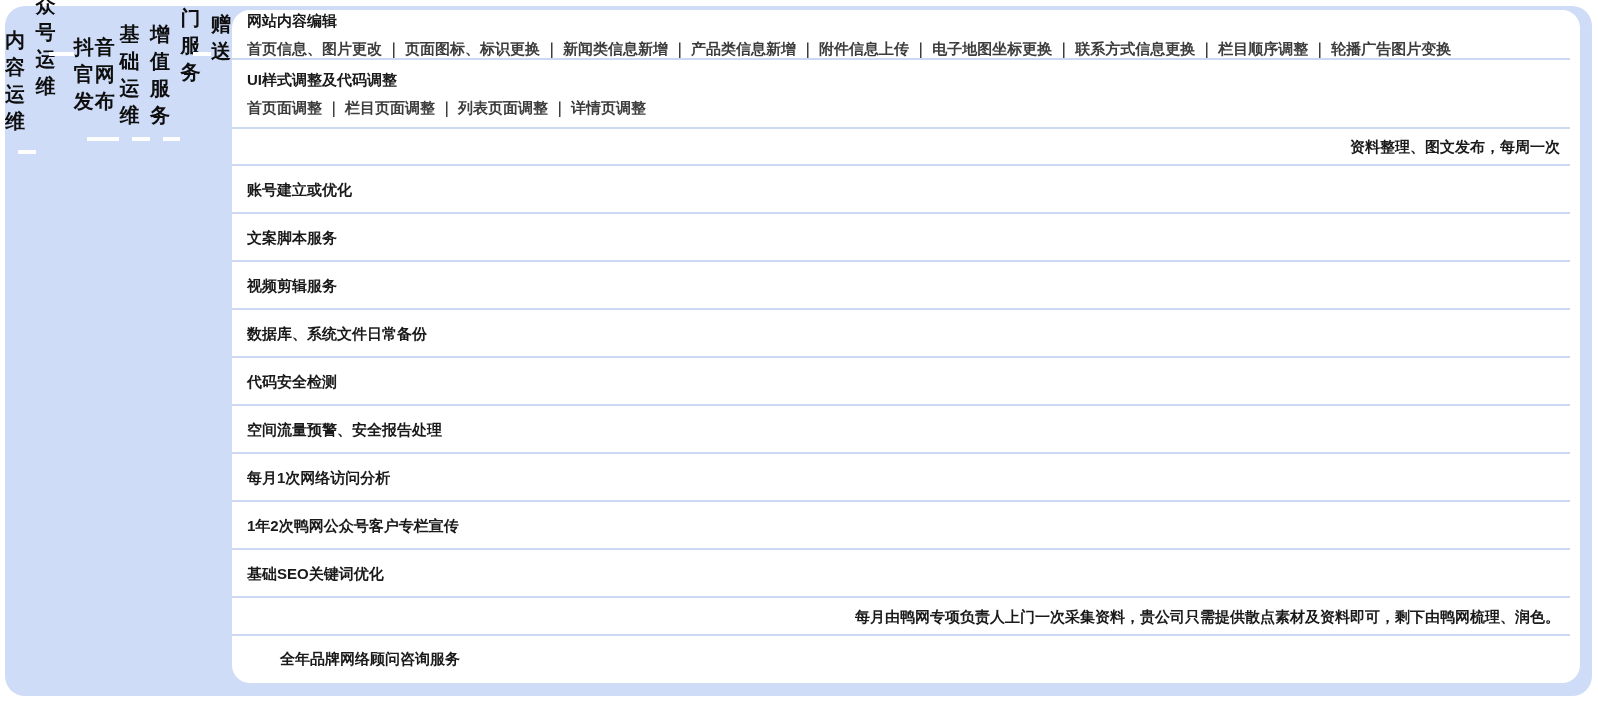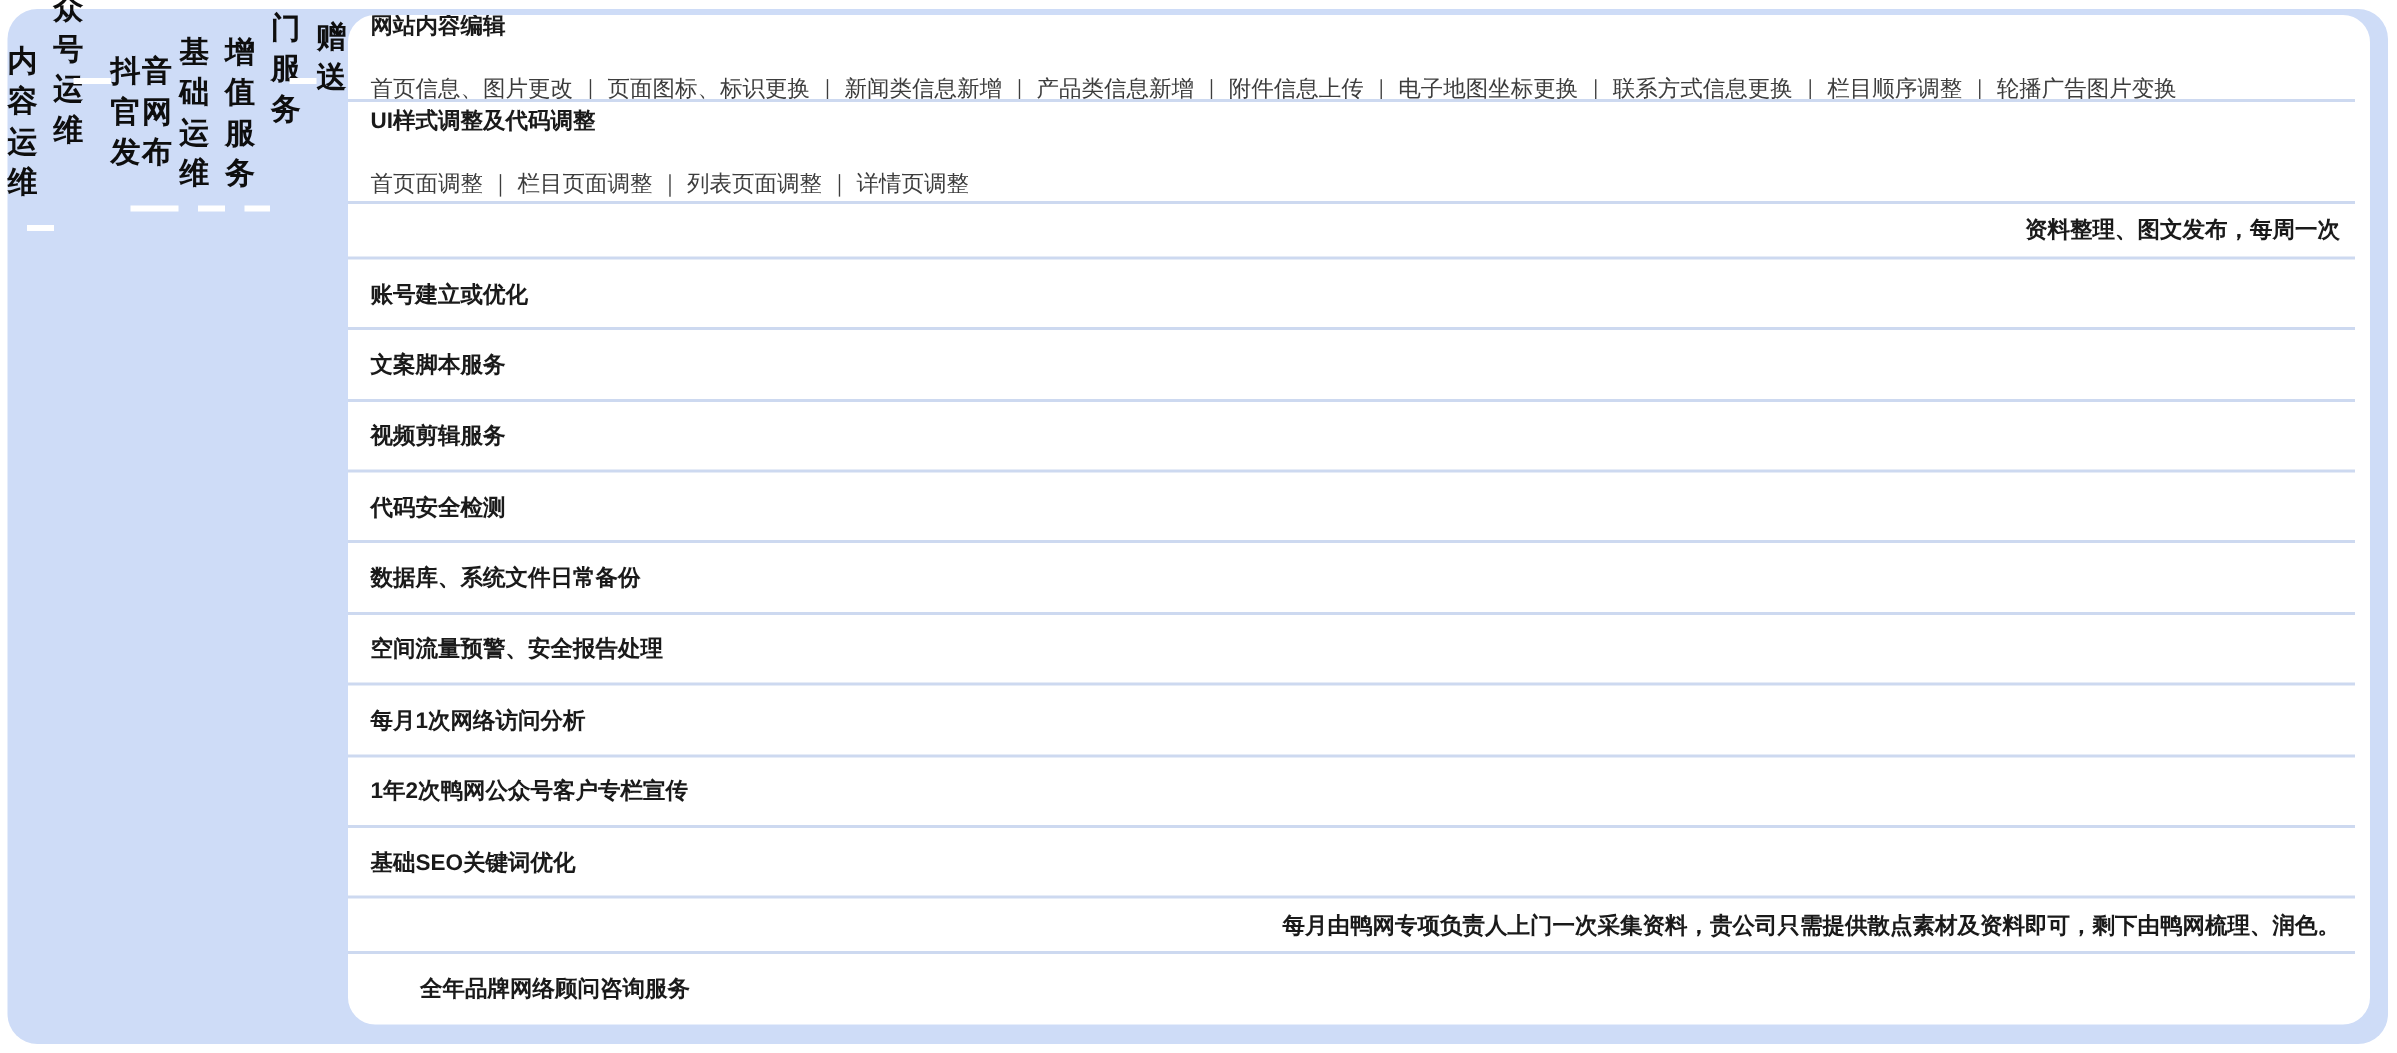--- a/index.html
+++ b/index.html
@@ -80,24 +80,24 @@
   }
   .t {
     font-size: 15px;
     font-weight: 700;
     color: #1a1a1a;
     line-height: 22px;
     white-space: nowrap;
   }
   .d {
     font-size: 15px;
-    font-weight: 400;
+    font-weight: 700;
     color: #3d3d3d;
     line-height: 22px;
-    margin-top: 20px;
+    margin-top: 6px;
     white-space: nowrap;
   }
 
   
   .gh142 { height: 142px; }
   .gh44  { height: 44px; }
   .gh129 { height: 129px; align-items: center; }
   .gh55  { height: 55px; }
 
   .rh78 { height: 58px; }
@@ -155,24 +155,24 @@
         <div class="t">账号建立或优化</div>
       </div>
       <div class="row rh43">
         <div class="t">文案脚本服务</div>
       </div>
       <div class="row rh43">
         <div class="t">视频剪辑服务</div>
       </div>
 
       <div class="row rh43">
-        <div class="t">代码安全检测</div>
+        <div class="t">数据库、系统文件日常备份</div>
       </div>
       <div class="row rh43">
-        <div class="t">数据库、系统文件日常备份</div>
+        <div class="t">代码安全检测</div>
       </div>
       <div class="row rh43">
         <div class="t">空间流量预警、安全报告处理</div>
       </div>
 
       <div class="row rh43">
         <div class="t">每月1次网络访问分析</div>
       </div>
       <div class="row rh43">
         <div class="t">1年2次鸭网公众号客户专栏宣传</div>

